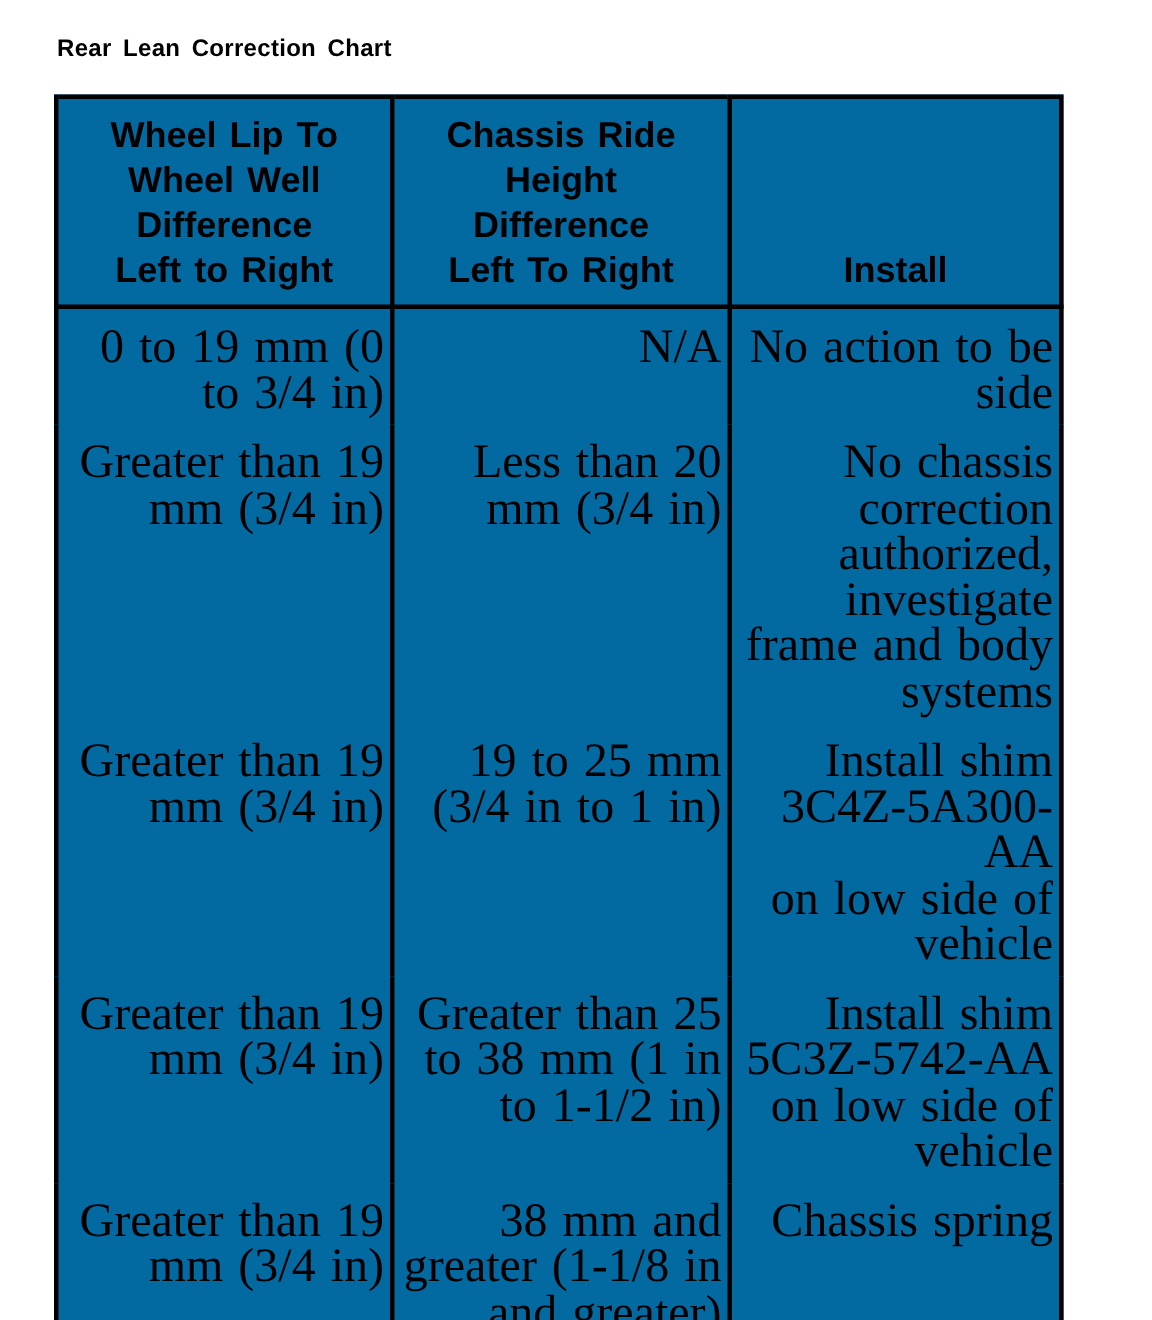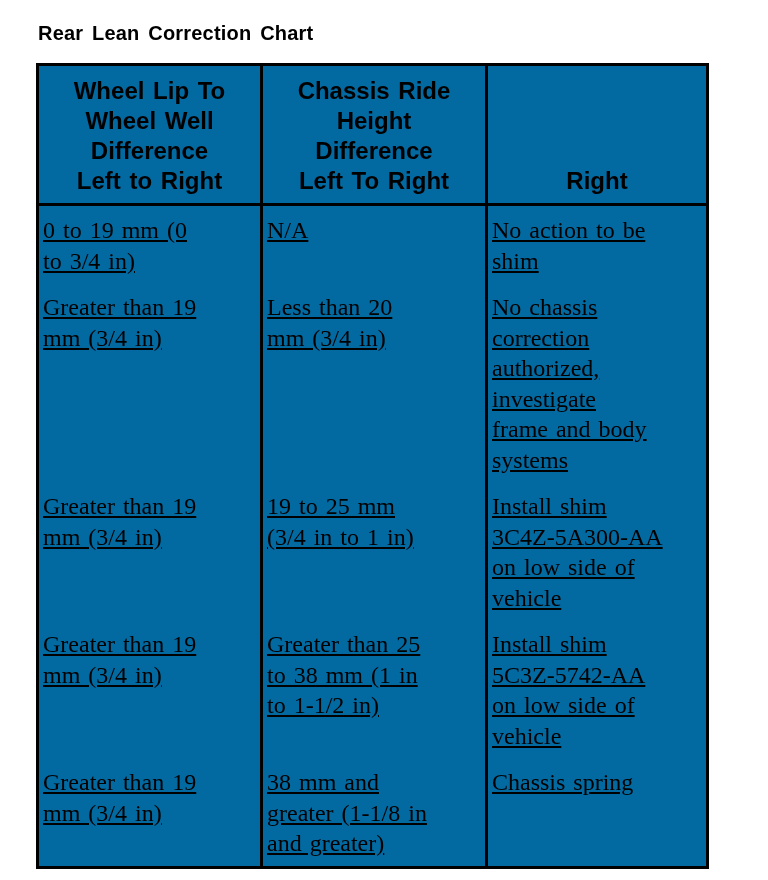--- a/index.html
+++ b/index.html
@@ -10,21 +10,21 @@
     height: 880px;
     overflow: hidden;
   }
   .doc {
     padding: 19px 0 0 36px;
     color: #000000;
   }
   .doc-title {
     font-family: "Liberation Sans", sans-serif;
     font-weight: bold;
-    font-size: 20px;
+    font-size: 16px;
     line-height: 28px;
     letter-spacing: 0.2px;
     word-spacing: 3px;
     margin: 0 0 16px 2px;
   }
   table.lean-chart {
     border-collapse: collapse;
     table-layout: fixed;
     width: 670px;
     background: #0369a1;
@@ -51,28 +51,27 @@
     word-spacing: 2px;
     text-align: center;
     vertical-align: bottom;
     padding: 10px 4px 7px 4px;
     white-space: pre-line;
   }
   table.lean-chart tbody td {
     border-top: none;
     border-bottom: none;
     font-family: "Liberation Serif", serif;
-    font-size: 24px;
+    font-size: 32px;
     line-height: 30.5px;
     word-spacing: 2px;
-    text-align: left;
+    text-align: right;
     vertical-align: top;
     padding: 9px 4px 7px 4px;
     white-space: pre-line;
-    text-decoration: underline;
   }
 </style>
 </head>
 <body>
 
 <div class="doc">
 
   <h1 class="doc-title">Rear Lean Correction Chart</h1>
 
   <table class="lean-chart">
@@ -84,30 +83,30 @@
     <thead>
       <tr>
         <th>Wheel Lip To
 Wheel Well
 Difference
 Left to Right</th>
         <th>Chassis Ride
 Height
 Difference
 Left To Right</th>
-        <th>Right</th>
+        <th>Install</th>
       </tr>
     </thead>
     <tbody>
       <tr>
         <td>0 to 19 mm (0
 to 3/4 in)</td>
         <td>N/A</td>
         <td>No action to be
-shim</td>
+side</td>
       </tr>
       <tr>
         <td>Greater than 19
 mm (3/4 in)</td>
         <td>Less than 20
 mm (3/4 in)</td>
         <td>No chassis
 correction
 authorized,
 investigate

